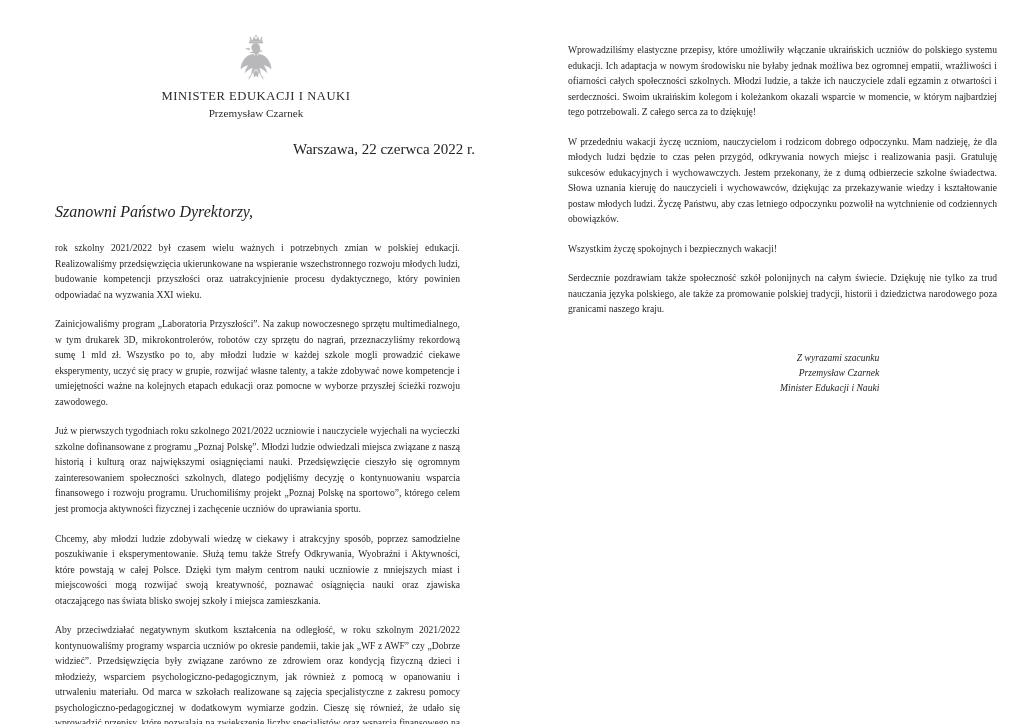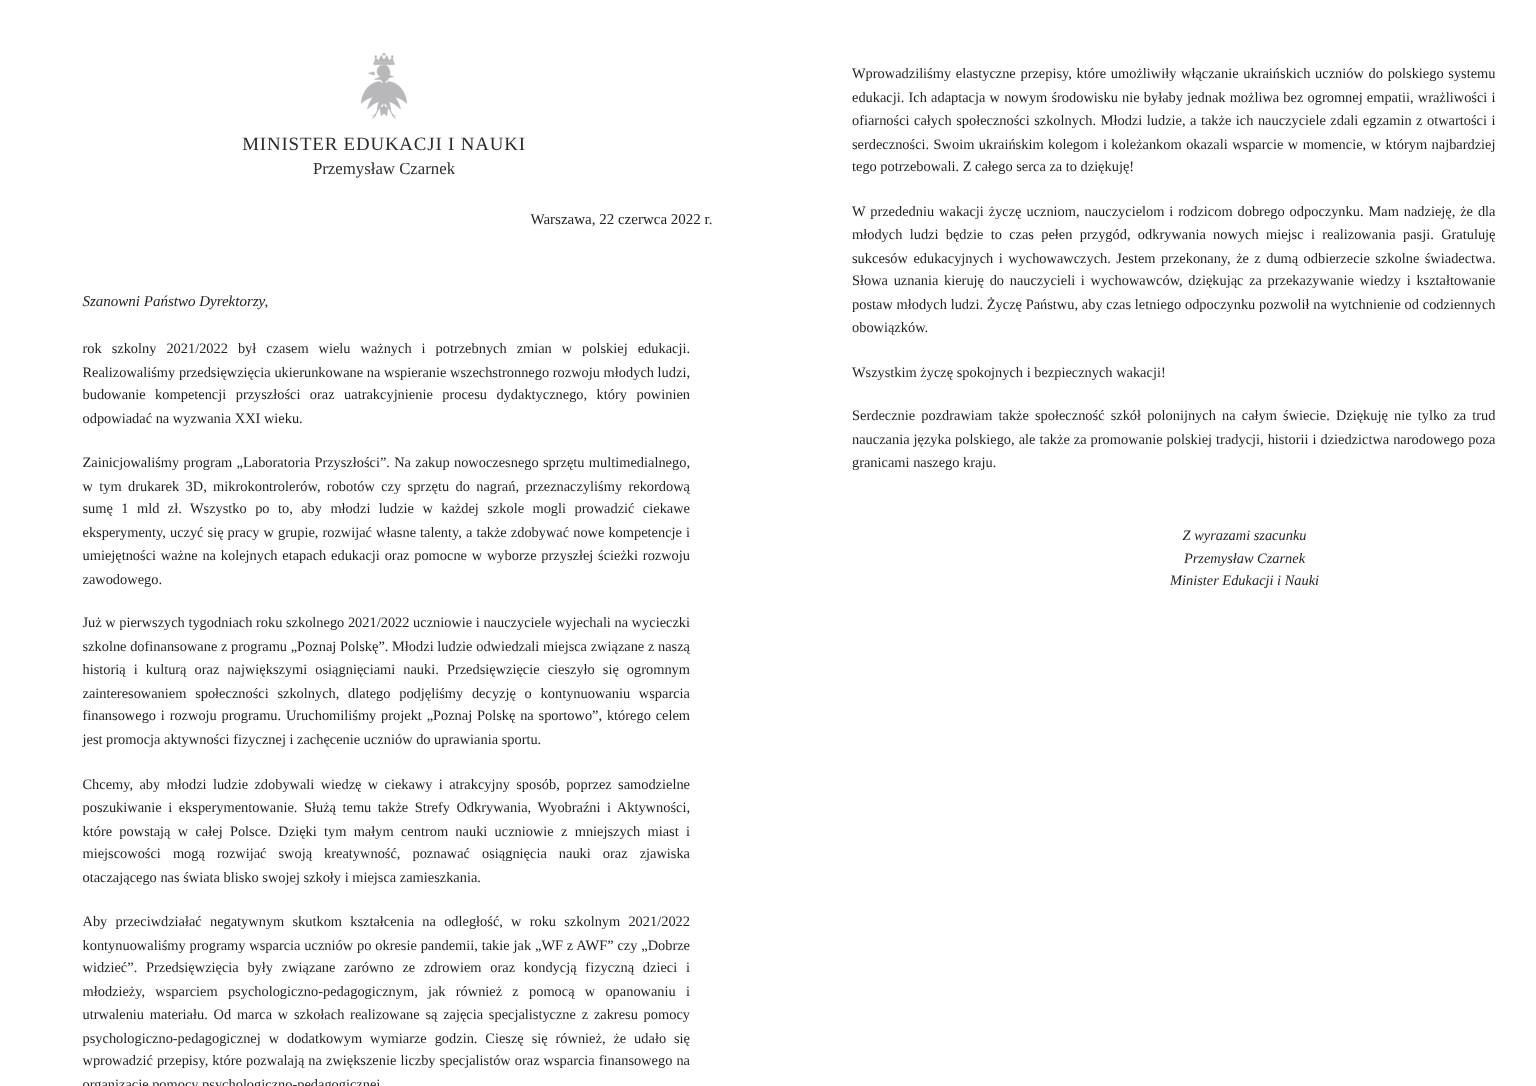--- a/index.html
+++ b/index.html
@@ -59,21 +59,21 @@
     width: 300px;
     margin: 0 auto;
     text-align: center;
   }
 
   
   .date-line {
     margin-top: 22px;
     padding-right: 37px;
     text-align: right;
-    font-size: 10px;
+    font-size: 15px;
     color: #232323;
   }
 
   
   .col-body {
     box-sizing: border-box;
     font-size: 9.6px;
     line-height: 1.62;
     text-align: justify;
     color: #1f1f1f;
@@ -86,21 +86,21 @@
     padding-right: 52px;
   }
   .col-right-body {
     padding-top: 42px;
     padding-left: 56px;
     padding-right: 27px;
   }
 
   .salutation {
     font-style: italic;
-    font-size: 10px;
+    font-size: 16px;
     line-height: 1.5;
     text-align: left;
     margin-bottom: 16px;
     color: #1f1f1f;
   }
   .salutation div { white-space: nowrap; }
 
   p.para {
     margin: 0 0 14px 0;
     text-align: justify;
@@ -112,21 +112,21 @@
     margin-top: 34px;
     padding-right: 46px;
     text-align: left;
     font-style: italic;
     font-size: 9.6px;
     line-height: 1.55;
     color: #1f1f1f;
   }
   .signature-inner {
     display: inline-block;
-    text-align: center;
+    text-align: right;
     margin-left: 212px;
   }
   .signature div { white-space: nowrap; }
 </style>
 </head>
 <body>
 
 <div class="spread">
 
   <div class="page page-left">

